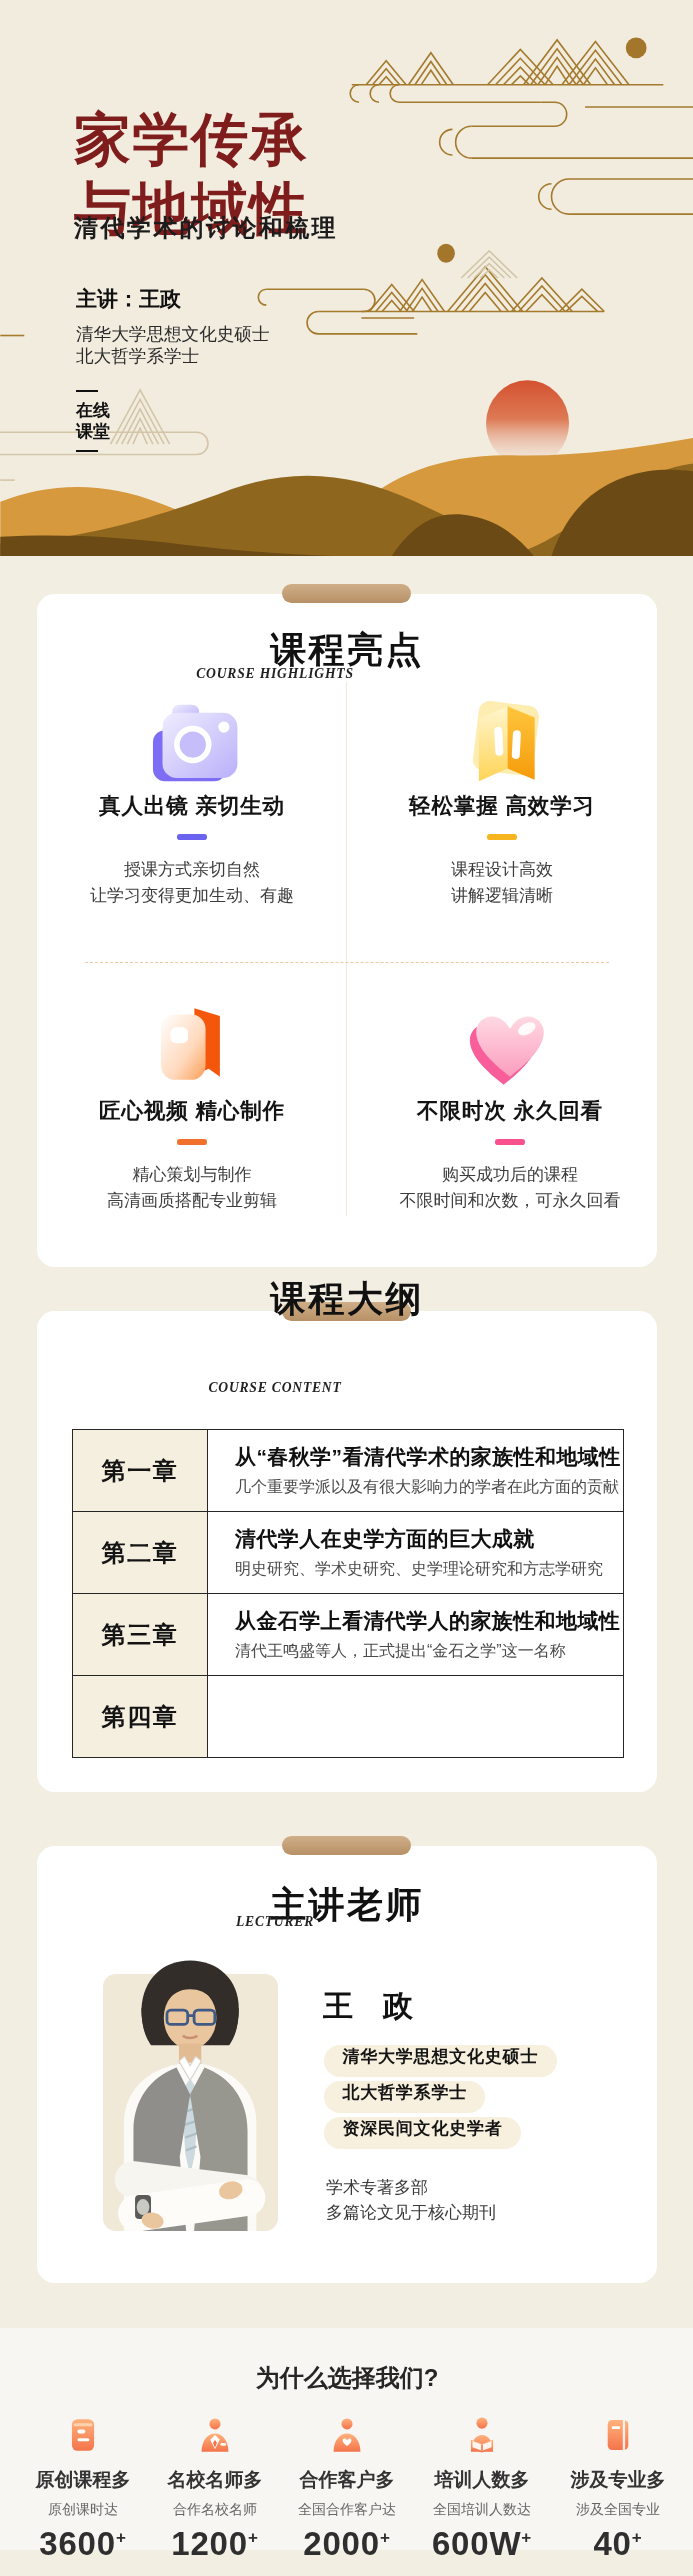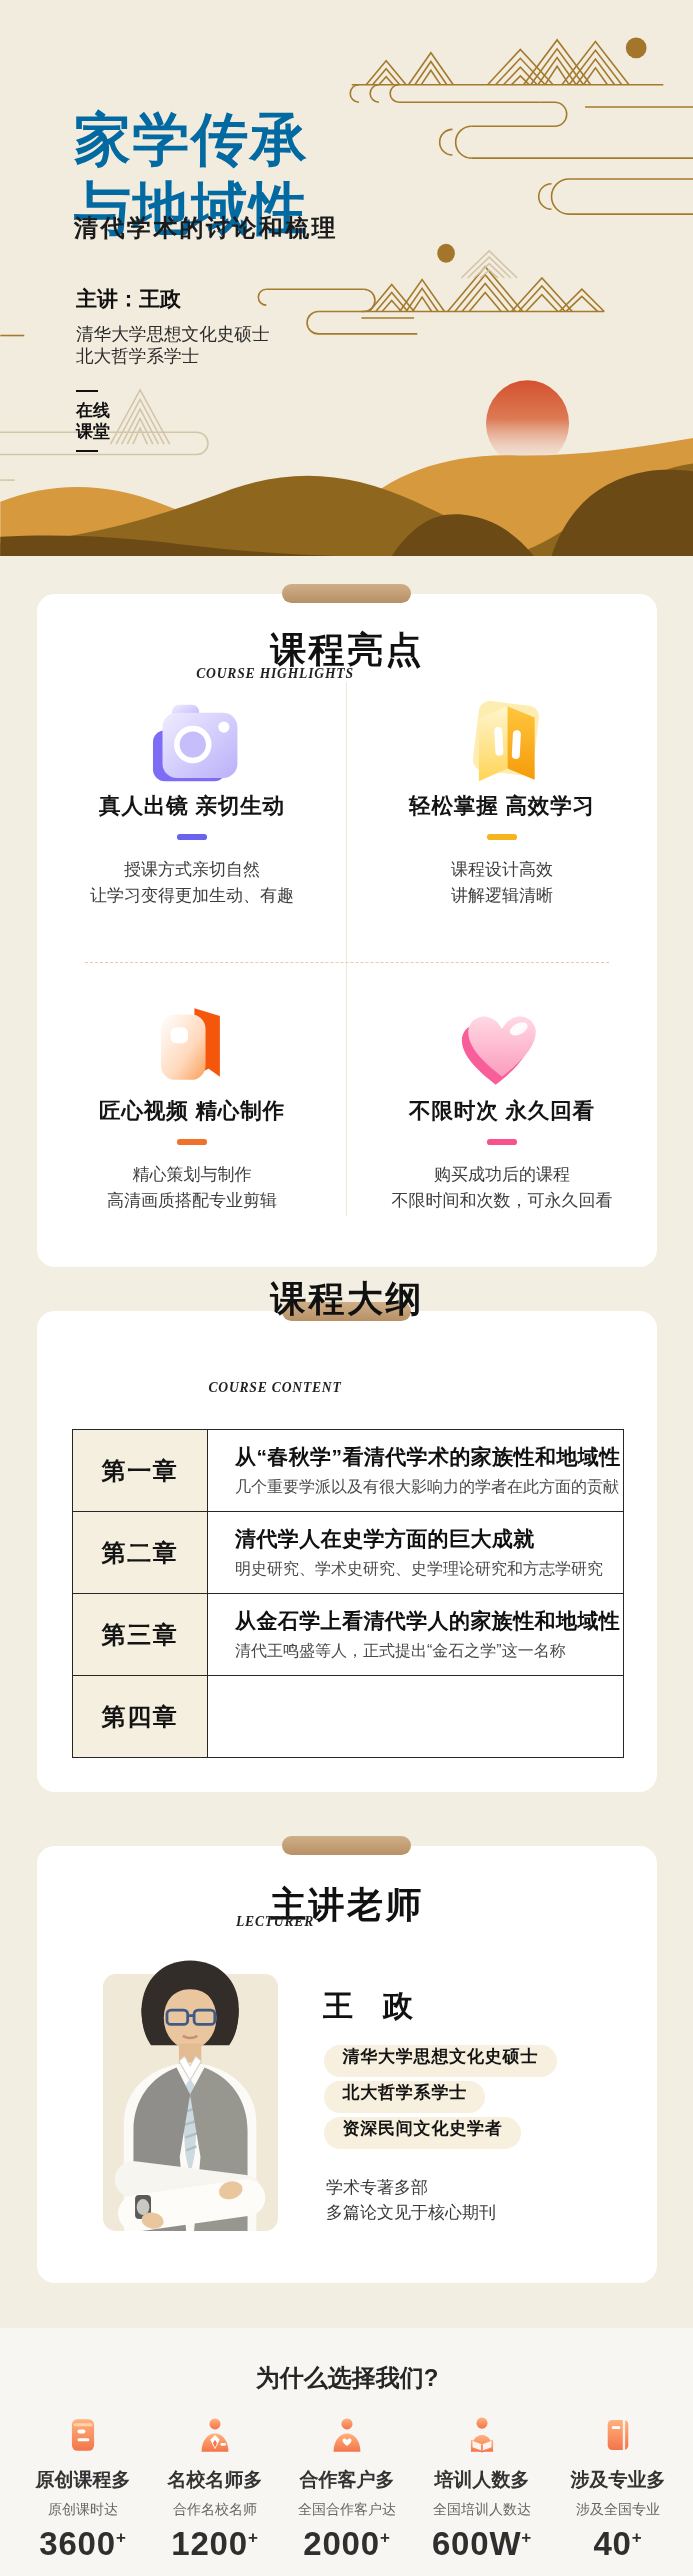--- a/index.html
+++ b/index.html
@@ -2,21 +2,21 @@
 <html style="font-size:12.8px"><head>
 <meta charset="utf-8">
 <style>
   html,body{margin:0;padding:0;background:#e9e6df;}
   .page{position:relative;width:694px;height:2576px;margin:0 auto;background:#f3eee2;overflow:hidden;
         font-family:"Liberation Sans","DejaVu Sans",sans-serif;color:#1a1a1a;}
   
   .hero{position:absolute;left:0;top:0;width:694px;height:556px;background:#f2ecdf;}
   .hero-art{position:absolute;left:0;top:0;}
   .hero-title{position:absolute;left:74px;top:67px;font:900 57px/69px "Liberation Serif","DejaVu Serif",serif;
-              color:#0369a1;letter-spacing:1.6px;}
+              color:#7f1d1d;letter-spacing:1.6px;}
   .hero-subtitle{position:absolute;left:74px;top:214px;font:700 24px/29px "Liberation Serif","DejaVu Serif",serif;
               color:#1c1c1c;letter-spacing:2.4px;}
   .hero-lecturer{position:absolute;left:76px;top:286px;font:800 21px/25.6px "Liberation Sans",sans-serif;color:#101010;}
   .hero-creds{position:absolute;left:76px;top:323px;font:400 17.6px/22.4px "Liberation Sans",sans-serif;color:#2b2b2b;}
   .hero-badge{position:absolute;left:76px;top:390px;font:700 17px/21.6px "Liberation Sans",sans-serif;color:#111;}
   .hero-badge .rule{display:block;width:21.6px;height:2.4px;background:#111;}
   .hero-badge .rule.top{margin-bottom:7.2px}
   .hero-badge .rule.bottom{margin-top:7.2px}
   
   .card{position:absolute;left:37px;width:620px;background:#ffffff;border-radius:17.6px;}
@@ -29,21 +29,21 @@
   .sec-title{position:absolute;width:694px;text-align:center;font:900 36px/40px "Liberation Serif","DejaVu Serif",serif;
              color:#111;letter-spacing:2.4px;margin-top:13px;}
   .sec-sub{position:absolute;width:550px;text-align:center;font:italic 700 13.6px/16px "Liberation Serif","DejaVu Serif",serif;
            color:#222;letter-spacing:0.8px;}
   .t1{top:617px}.s1{top:666px}
   .t2{top:1266px}.s2{top:1380px}
   .t3{top:1872px}.s3{top:1914px}
   
   .feature{position:absolute;width:288px;text-align:center;}
   .f0{left:48px;top:692px}.f1{left:358px;top:692px}
-  .f2{left:48px;top:997px}.f3{left:358px;top:997px}
+  .f2{left:48px;top:997px}.f3{left:366px;top:997px}
   .feature .ficon{height:94px;}
   .feature .ftitle{margin-top:6.4px;font:900 21.6px/27px "Liberation Sans",sans-serif;color:#141414;letter-spacing:0.8px;}
   .feature .fbar{display:block;width:30px;height:5.6px;border-radius:2.8px;margin:15px auto 0;}
   .feature .fdesc{margin-top:17px;font:400 17px/26px "Liberation Sans",sans-serif;color:#3d3d3d;}
   .vdivider{position:absolute;left:346px;top:682px;width:0.8px;height:534px;background:#f0e7d7;}
   .hdivider{position:absolute;left:85px;top:962px;width:524px;border-top:1.6px dashed #e9cba4;}
   
   .toc{position:absolute;left:72px;top:1429px;width:552px;border:1.6px solid #262626;box-sizing:border-box;background:#fff;}
   .toc-row{display:flex;height:81px;border-bottom:1.6px solid #262626;}
   .toc-row:last-child{border-bottom:none;}
@@ -55,21 +55,21 @@
   
   .photo-box{position:absolute;left:103px;top:1974px;width:175px;height:257px;border-radius:12.8px;background:#f0e9d8;}
   .photo-svg{position:absolute;left:103px;top:1959px;}
   .lect-name{position:absolute;left:323px;top:1988px;font:900 30px/35px "Liberation Serif","DejaVu Serif",serif;
              color:#111;letter-spacing:11.2px;}
   .tags{position:absolute;left:324px;top:2045px;display:flex;flex-direction:column;gap:4px;align-items:flex-start;}
   .tag{height:32px;line-height:32px;padding:0 18.4px;border-radius:16px;background:#f7f0de;
        font:800 17px "Liberation Sans",sans-serif;color:#141414;letter-spacing:0.8px;}
   .bio{position:absolute;left:326px;top:2175px;font:400 17px/25px "Liberation Sans",sans-serif;color:#3a3a3a;}
   
-  .why{position:absolute;left:0;top:2328px;width:694px;height:248px;background:#f7f6f3;}
+  .why{position:absolute;left:0;top:2328px;width:694px;height:222px;background:#f7f6f3;}
   .why-title{position:absolute;top:35px;width:694px;text-align:center;font:800 24px/29px "Liberation Sans",sans-serif;color:#262626;}
   .why-col{position:absolute;top:88px;width:136px;text-align:center;}
   .w0{left:15px}.w1{left:147px}.w2{left:279px}.w3{left:414px}.w4{left:550px}
   .why-label{margin-top:12px;font:800 19px/22.4px "Liberation Sans",sans-serif;color:#333;}
   .why-sub{margin-top:9.6px;font:400 14px/17px "Liberation Sans",sans-serif;color:#666;}
   .why-value{margin-top:0.8px;font:700 33px/37px "Liberation Sans",sans-serif;color:#2f2f2f;letter-spacing:0.8px;}
   .why-value sup{font-size:17px;font-weight:800;}
 </style>
 </head>
 <body>

